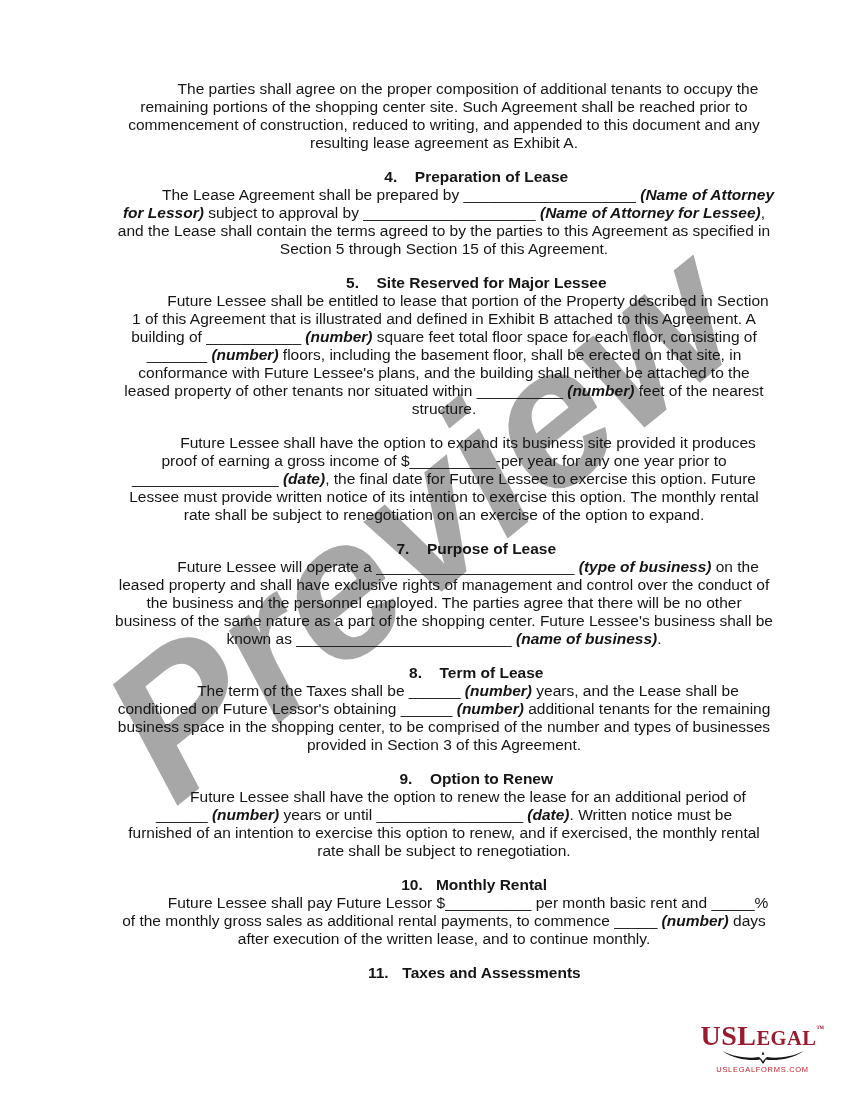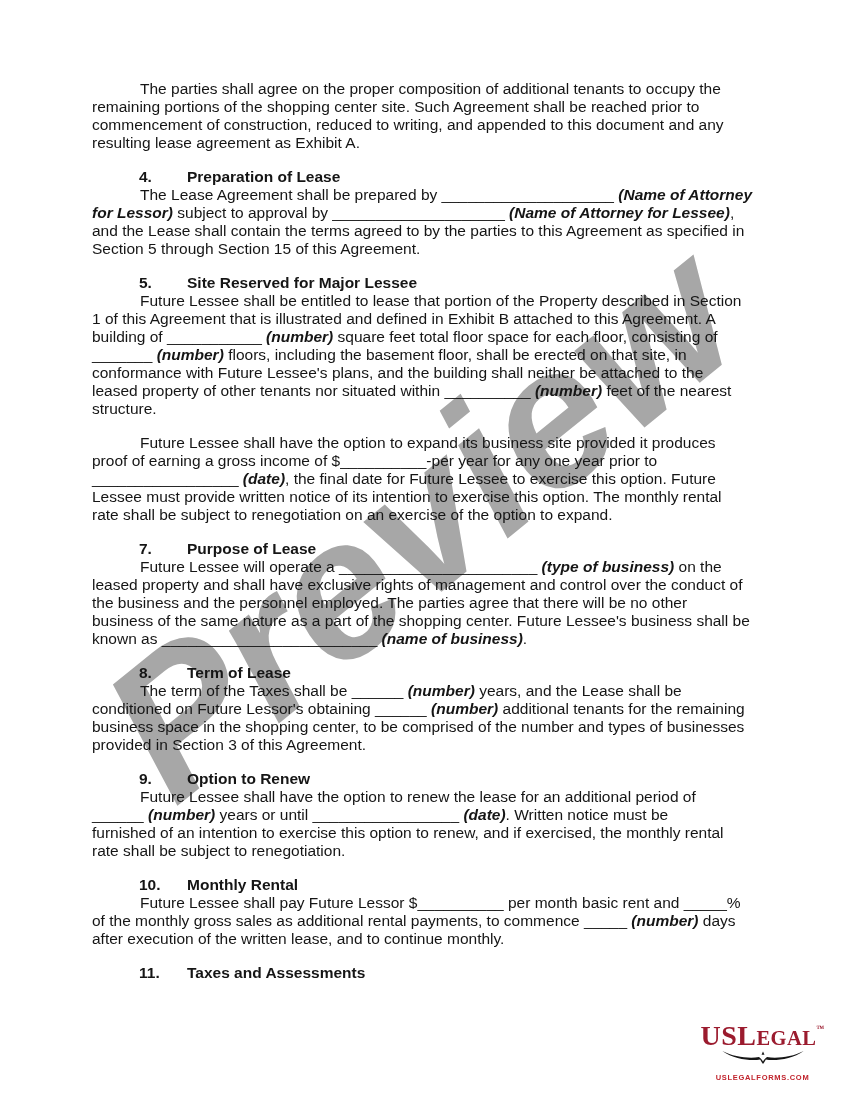--- a/index.html
+++ b/index.html
@@ -28,24 +28,25 @@
     line-height: 1.05;
     color: #a7a7a7;
     transform: rotate(-39deg);
     transform-origin: center center;
     white-space: nowrap;
     text-align: center;
     user-select: none;
   }
   .content {
     position: absolute;
-    left: 92px;
+    left: 84px;
     top: 80px;
     width: 720px;
     z-index: 1;
+    text-align: center;
   }
   .para {
     margin: 0;
     white-space: pre-wrap;
     text-indent: 48px;
   }
   .sec { margin-top: 16px; }
   .sec-head { font-weight: 700; margin-left: 47px; }
   .sec-num { display: inline-block; width: 48px; font-weight: 700; }
   .run-n  { font-weight: 400; font-style: normal; }
@@ -60,24 +61,24 @@
     z-index: 1;
     text-align: center;
     font-family: "Liberation Serif", "DejaVu Serif", serif;
   }
   .logo-line1 { white-space: nowrap; line-height: 1; }
   .lg-big   { font-size: 28px; font-weight: 700; letter-spacing: 0.5px; margin-top: 13px; }
   .lg-small { font-size: 20.5px; font-weight: 700; letter-spacing: 0.5px; }
   .lg-tm    { font-size: 8px; font-weight: 700; vertical-align: 14px; }
   .logo-eagle { margin-top: 1px; line-height: 0; }
   .logo-tagline {
-    margin-top: 9px;
+    margin-top: 1px;
     font-family: "Liberation Sans", sans-serif;
     font-size: 7.5px;
-    font-weight: 700;
+    font-weight: 400;
     letter-spacing: 0.7px;
     line-height: 1.2;
   }
 </style>
 </head>
 <body>
 
 <div class="page">
 
   <div class="watermark" style="color: rgb(167, 167, 167);">Preview</div>

